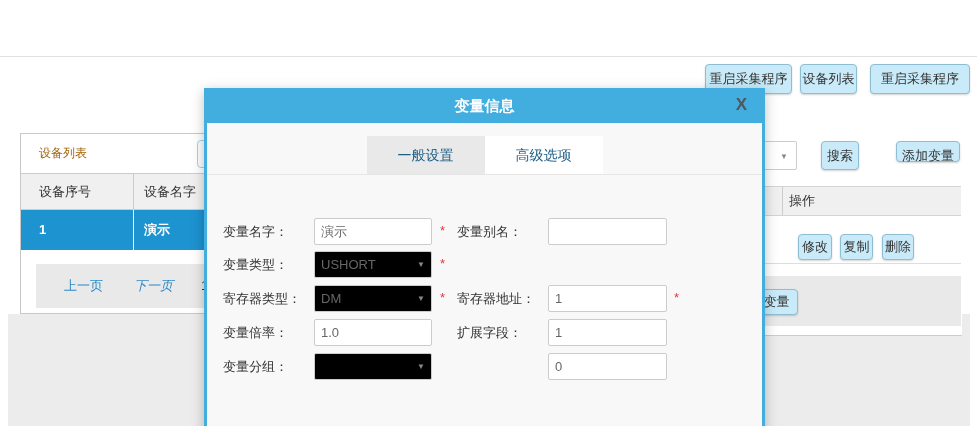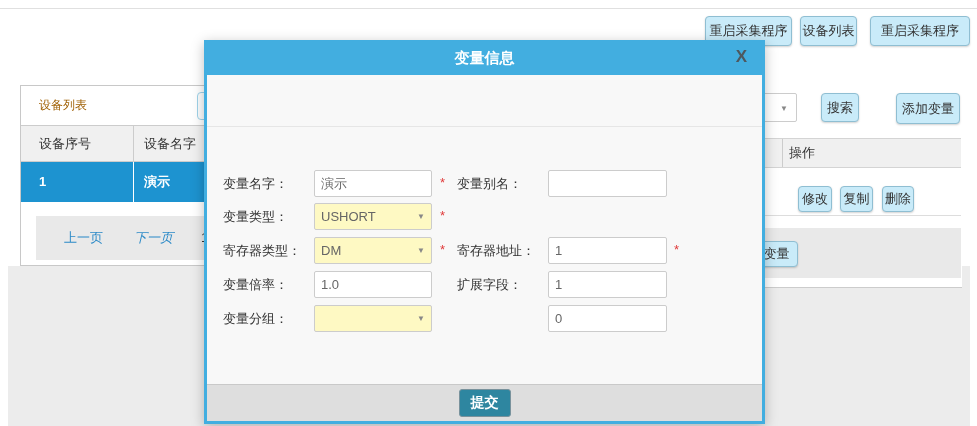--- a/index.html
+++ b/index.html
@@ -1,21 +1,21 @@
 <!DOCTYPE html>
 <html><head>
 <meta charset="utf-8">
 <style>
   * { margin:0; padding:0; box-sizing:border-box; }
   html,body { width:977px; height:426px; }
   body {
     position:relative; overflow:hidden; background:#fff;
     font-family:"Liberation Sans","DejaVu Sans",sans-serif; font-size:13px; color:#333;
   }
-  .abs { position:absolute; }
+  .abs { position:absolute;margin-top:48px; }
 
   
   .top-line { left:0; top:8px; width:977px; border-top:1px solid #e0e0e0; }
   .btn-lite {
     background:#c9ebf9; border:1px solid #8fbed2; border-radius:4px;
     color:#333; font-size:13px; text-align:center; cursor:pointer;
     box-shadow:0 1px 2px rgba(0,0,0,.18);
   }
   .tb-btn { top:16px; height:30px; line-height:28px; }
 
@@ -64,21 +64,21 @@
   .l1 { left:16px; } .l2 { left:250px; }
   .fbox { position:absolute; height:27px; }
   .b1 { left:107px; width:118px; } .b2 { left:341px; width:119px; }
   .fbox input {
     width:100%; height:27px; border:1px solid #ccc; border-radius:2px;
     padding:0 6px; font-size:13px; color:#666; background:#fff;
     font-family:"Liberation Sans","DejaVu Sans",sans-serif;
   }
   .selbox { display:flex; align-items:center; justify-content:space-between;
     width:100%; height:27px; border:1px solid #ccc; border-radius:2px;
-    padding:0 6px; background:#fef9c3; cursor:pointer; }
+    padding:0 6px; background:#000000; cursor:pointer; }
   .selbox .val { font-size:13px; color:#666; }
   .selbox .arr { font-size:8px; color:#888; }
   .star { position:absolute; top:5px; color:#e03a3a; font-size:13px; }
   .s1 { left:233px; } .s2 { left:467px; }
 
   .modal-footer { position:absolute; left:0; right:0; bottom:0; height:37px; background:#dedede; border-top:1px solid #c9c9c9; }
   .submit-btn { display:block; margin:4px auto 0; width:52px; height:28px;
     background:#2e86a0; color:#ffffff; font-weight:bold; font-size:14px;
     border:1px solid #79929c; border-radius:3px; cursor:pointer;
     font-family:"Liberation Sans","DejaVu Sans",sans-serif; }
@@ -112,38 +112,42 @@
     <span class="pg-link" style="left:28px;">上一页</span>
     <span class="pg-link" style="left:98px;font-style:italic;">下一页</span>
     <span class="pg-num" style="left:165px;">1/</span>
   </div>
 </div>
 
 <div class="abs select-frag">
   <span class="chev">▼</span>
 </div>
 <button class="abs btn-lite" style="left:821px;top:93px;width:38px;height:29px;line-height:27px;">搜索</button>
-<button class="abs btn-lite" style="left:896px;top:93px;width:64px;height:31px;line-height:27px;">添加变量</button>
+<button class="abs btn-lite" style="left:896px;top:93px;width:64px;height:21px;line-height:27px;">添加变量</button>
 
 <div class="abs op-header">
   <div class="op-cell">操作</div>
 </div>
 <button class="abs btn-lite" style="left:798px;top:186px;width:34px;height:26px;line-height:24px;">修改</button>
 <button class="abs btn-lite" style="left:840px;top:186px;width:33px;height:26px;line-height:24px;">复制</button>
 <button class="abs btn-lite" style="left:882px;top:186px;width:32px;height:26px;line-height:24px;">删除</button>
 <div class="abs row-border"></div>
 <div class="abs gray-strip"></div>
 <button class="abs btn-lite" style="left:742px;top:241px;width:56px;height:26px;line-height:24px;">组变量</button>
 
 <div class="abs modal">
   <div class="modal-header">
     <div class="modal-title">变量信息</div>
     <span class="modal-close">X</span>
   </div>
 
+  <div class="tabs">
+    <div class="tab tab-active">一般设置</div>
+    <div class="tab tab-inactive">高级选项</div>
+  </div>
   <div class="tab-hairline"></div>
 
   <div class="frow" style="top:130px;">
     <span class="flabel l1">变量名字：</span>
     <span class="fbox b1"><input value="演示" style=""></span>
     <span class="star s1">*</span>
     <span class="flabel l2">变量别名：</span>
     <span class="fbox b2"><input value="" style=""></span>
   </div>
 

